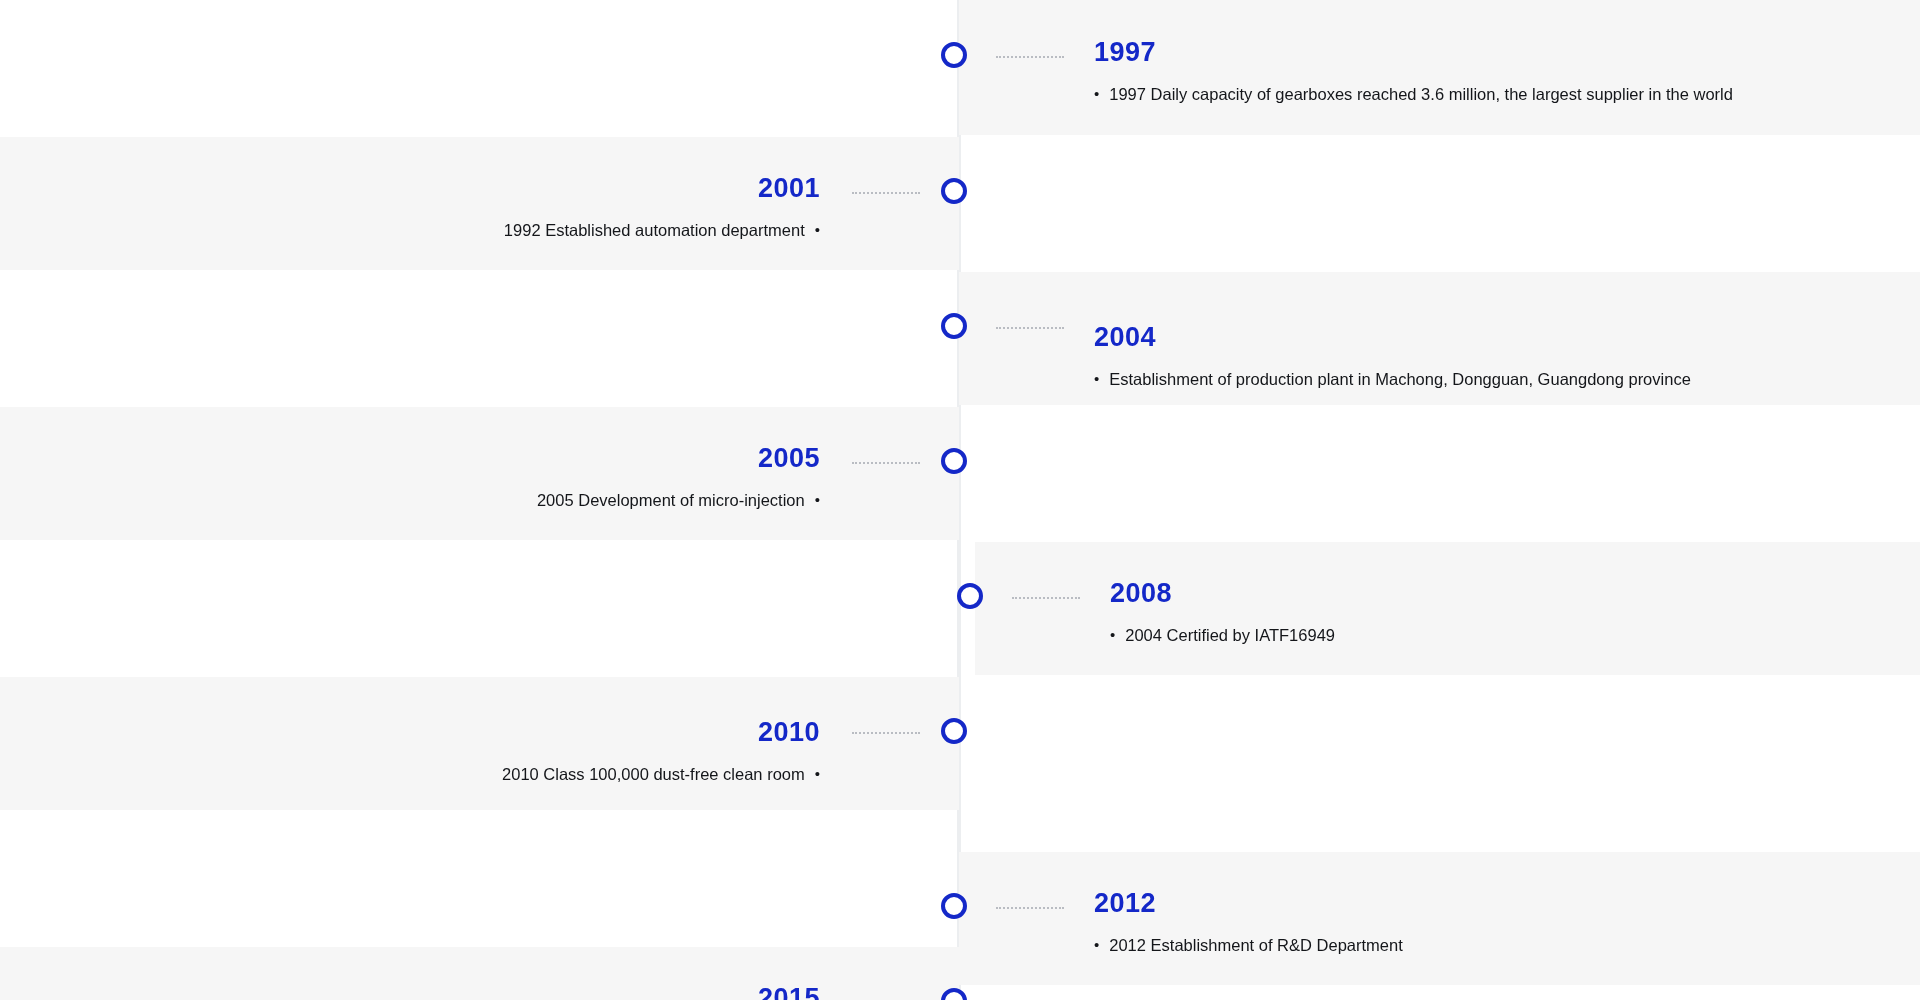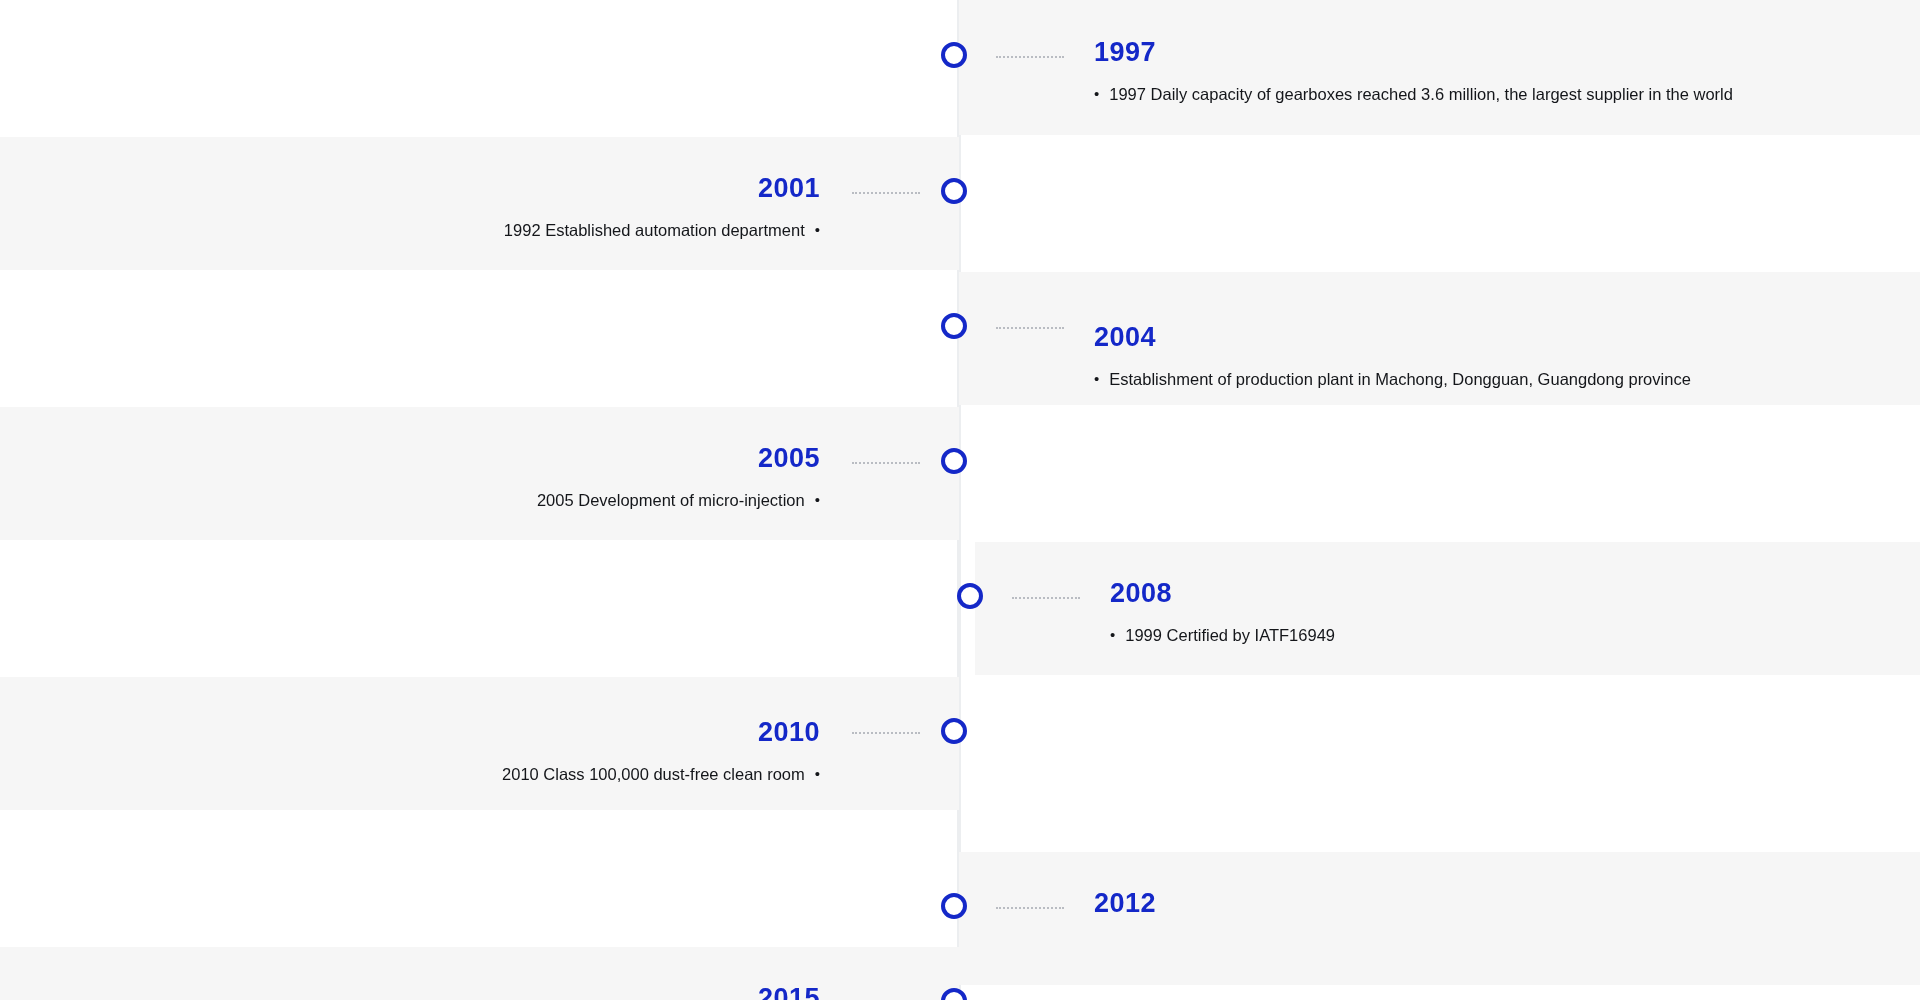--- a/index.html
+++ b/index.html
@@ -171,21 +171,21 @@
     </div>
   </div>
 
   <div class="row shaded-right" style="position:absolute; left:0; top:542px; height:133px;margin-left:16px;">
     <div class="band"></div>
     <div class="marker" style="top:41px;"></div>
     <div class="connector right" style="top:55px;"></div>
     <div class="content right" style="top:35px;">
       <div class="year">2008</div>
       <div class="desc-line">
-        <span class="bullet">•</span><span>1999 Certified by IATF16949</span>
+        <span class="bullet">•</span><span>2004 Certified by IATF16949</span>
       </div>
     </div>
   </div>
 
   <div class="row shaded-left" style="position:absolute; left:0; top:677px; height:133px;">
     <div class="band"></div>
     <div class="marker" style="top:41px;"></div>
     <div class="connector left" style="top:55px;"></div>
     <div class="content left" style="top:39px;">
       <div class="year">2010</div>
@@ -194,20 +194,23 @@
       </div>
     </div>
   </div>
 
   <div class="row shaded-right" style="position:absolute; left:0; top:852px; height:133px;">
     <div class="band"></div>
     <div class="marker" style="top:41px;"></div>
     <div class="connector right" style="top:55px;"></div>
     <div class="content right" style="top:35px;">
       <div class="year">2012</div>
+      <div class="desc-line">
+        <span class="bullet">•</span><span>2012 Establishment of R&amp;D Department</span>
+      </div>
     </div>
   </div>
 
   <div class="row shaded-left" style="position:absolute; left:0; top:947px; height:133px;">
     <div class="band"></div>
     <div class="marker" style="top:41px;"></div>
 
     <div class="content left" style="top:35px;">
       <div class="year">2015</div>
     </div>

